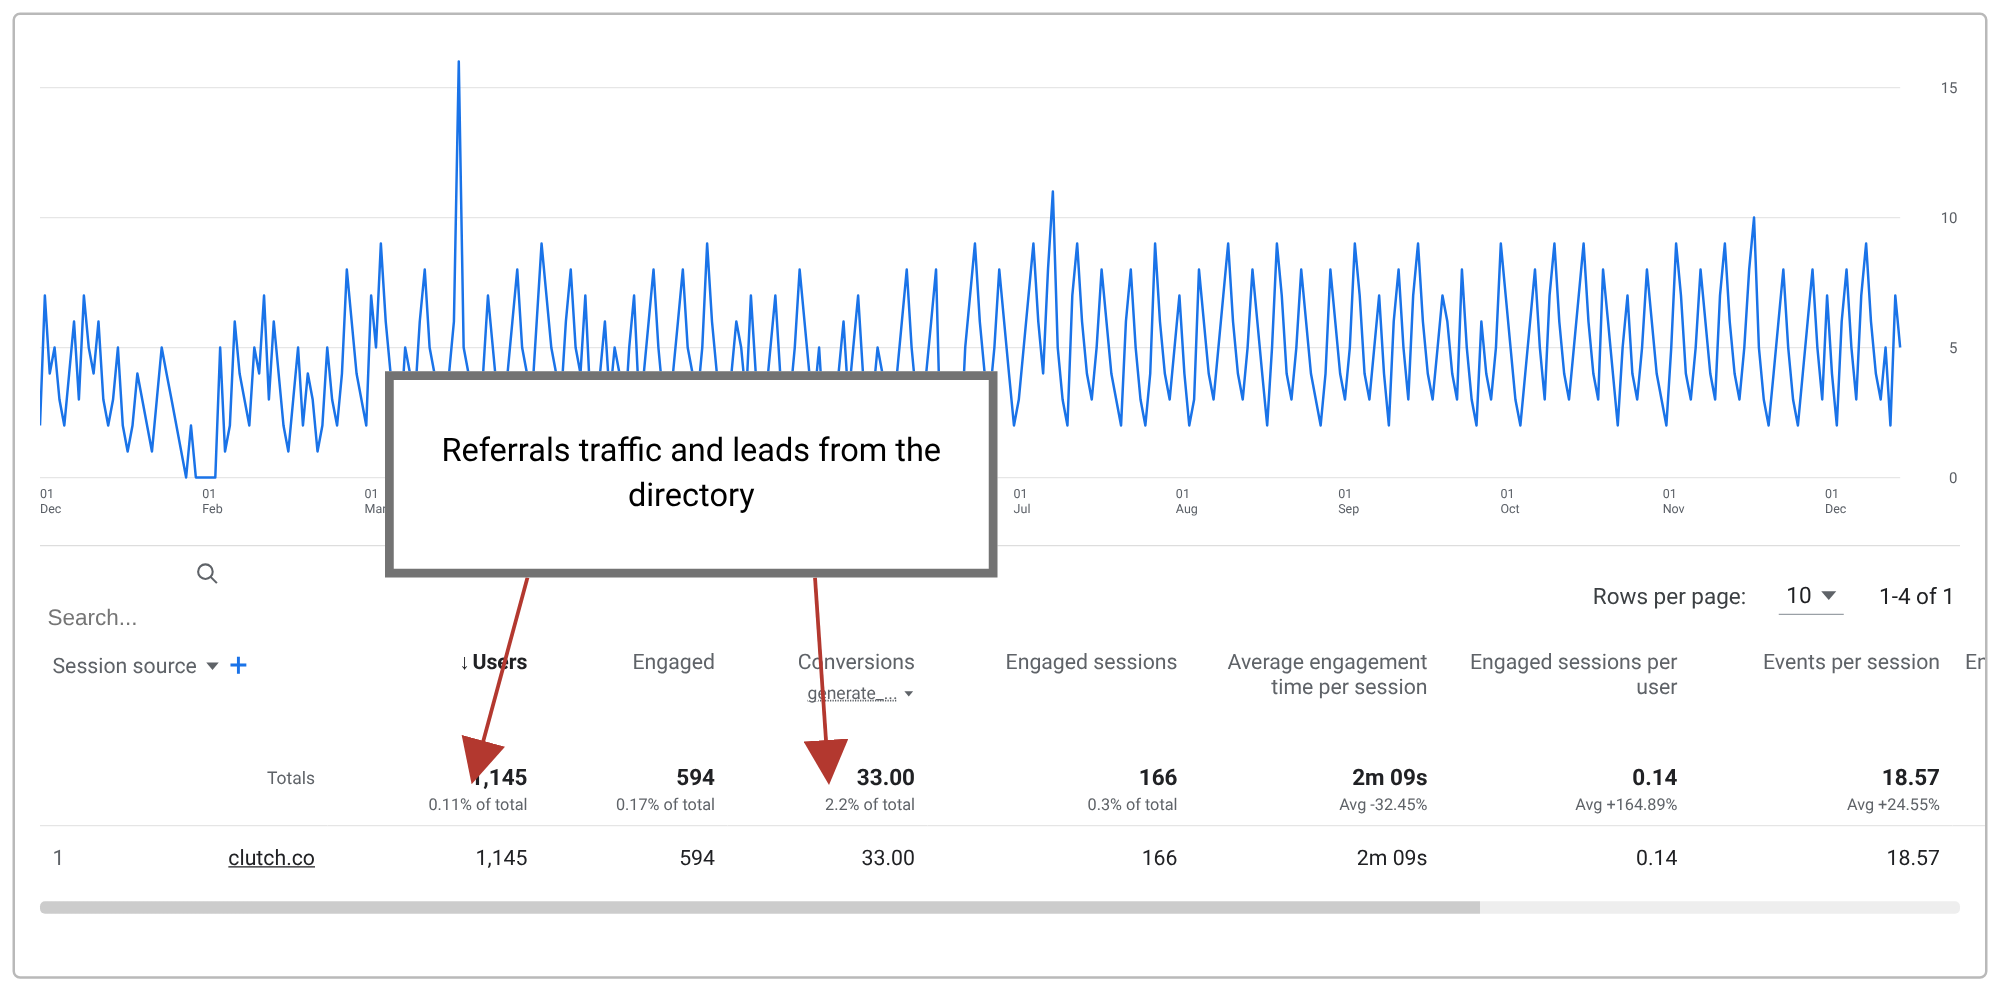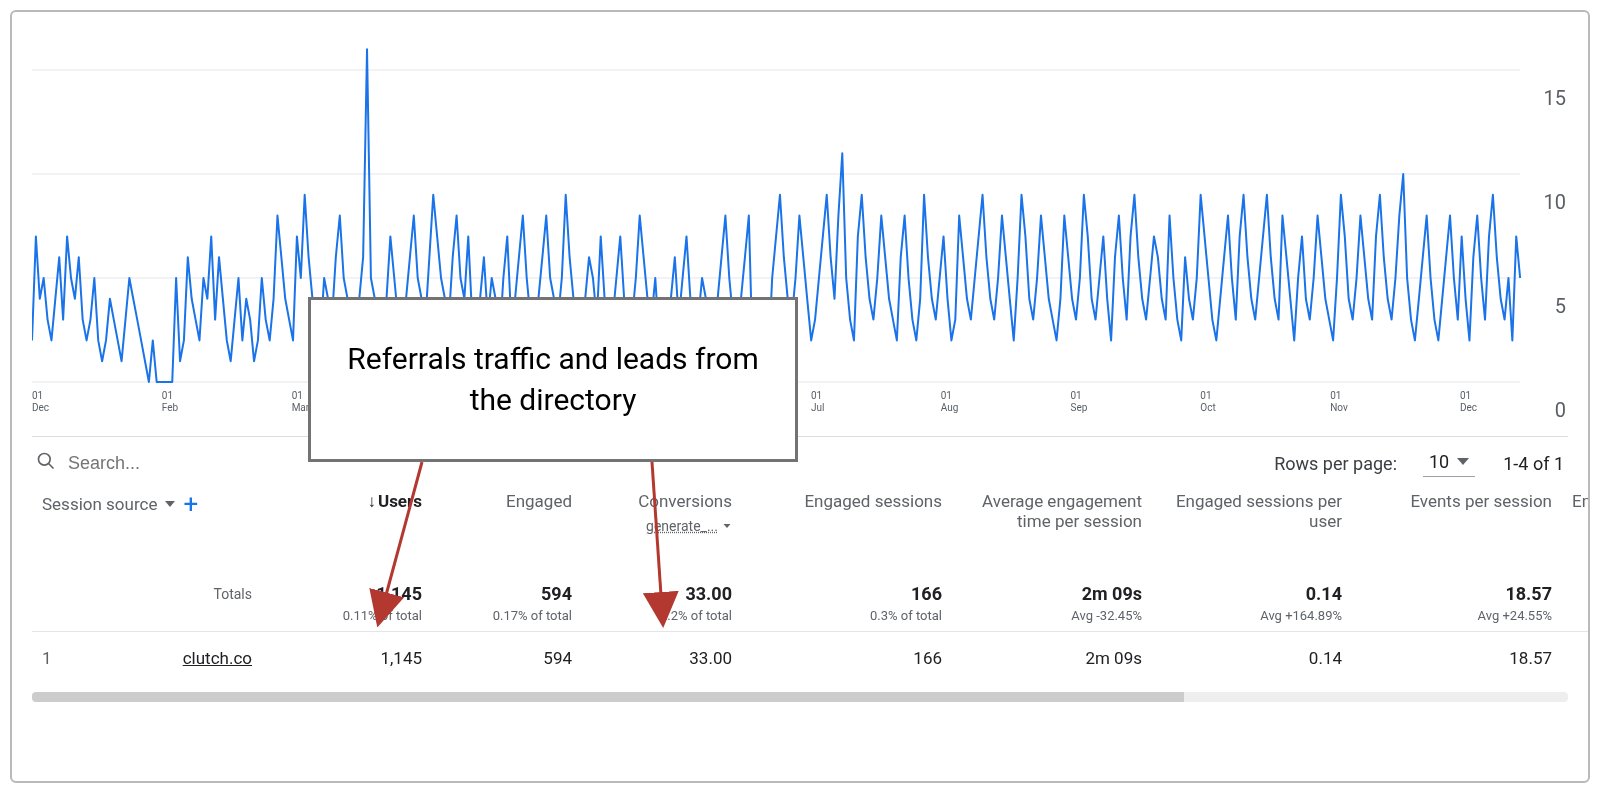--- a/index.html
+++ b/index.html
@@ -27,24 +27,23 @@
   }
   .chart-svg {
     position: absolute;
     inset: 0;
     width: 100%;
     height: 100%;
   }
   .y-tick-label {
     position: absolute;
     right: 2px;
-    font-size: 20px;
+    font-size: 12px;
     color: #5b5f65;
     transform: translateY(-50%);
-    margin-top: 28px;
   }
   .x-axis {
     position: absolute;
     left: 0; right: 48px;
     display: flex;
     justify-content: space-between;
     pointer-events: none;
   }
   .x-tick {
     font-size: 10px;
@@ -54,42 +53,42 @@
   }
   .x-tick .day { display:block; }
   .x-tick .mon { display:block; }
   .annotation-box {
     position: absolute;
     left: 276px;
     top: 267px;
     width: 490px;
     height: 165px;
     background: #fff;
-    border: 3px solid #737373;
+    border: 7px solid #737373;
     display: flex;
     align-items: center;
     justify-content: center;
     text-align: center;
-    font-size: 30px;
+    font-size: 26px;
     line-height: 1.35;
     color: #000;
     z-index: 5;
     padding: 10px 30px;
   }
   .arrow-svg { position:absolute; z-index:4; pointer-events:none; }
 
   .toolbar {
     display: flex;
     align-items: center;
     justify-content: space-between;
     border-top: 1px solid #ddd;
     padding: 12px 4px 6px 4px;
     margin-top: 6px;
   }
-  .search-wrap { display:flex; align-items:center; gap:10px; color:#5f6368; }
+  .search-wrap { display:flex; align-items:center; gap:10px; color:#5f6368;flex-direction:column; }
   .search-icon svg { width:20px; height:20px; }
   .search-input {
     border: none; outline: none; font-size: 18px; color:#5f6368;
     width: 260px; background: transparent;
   }
   .rows-per-page { display:flex; align-items:center; gap:26px; font-size:18px; color:#3c4043; }
   .rpp-select {
     display:flex; align-items:center; gap:8px;
     border-bottom:1px solid #9aa0a6; padding:2px 6px 4px 6px;
     font-size:18px; color:#202124; cursor:pointer;

